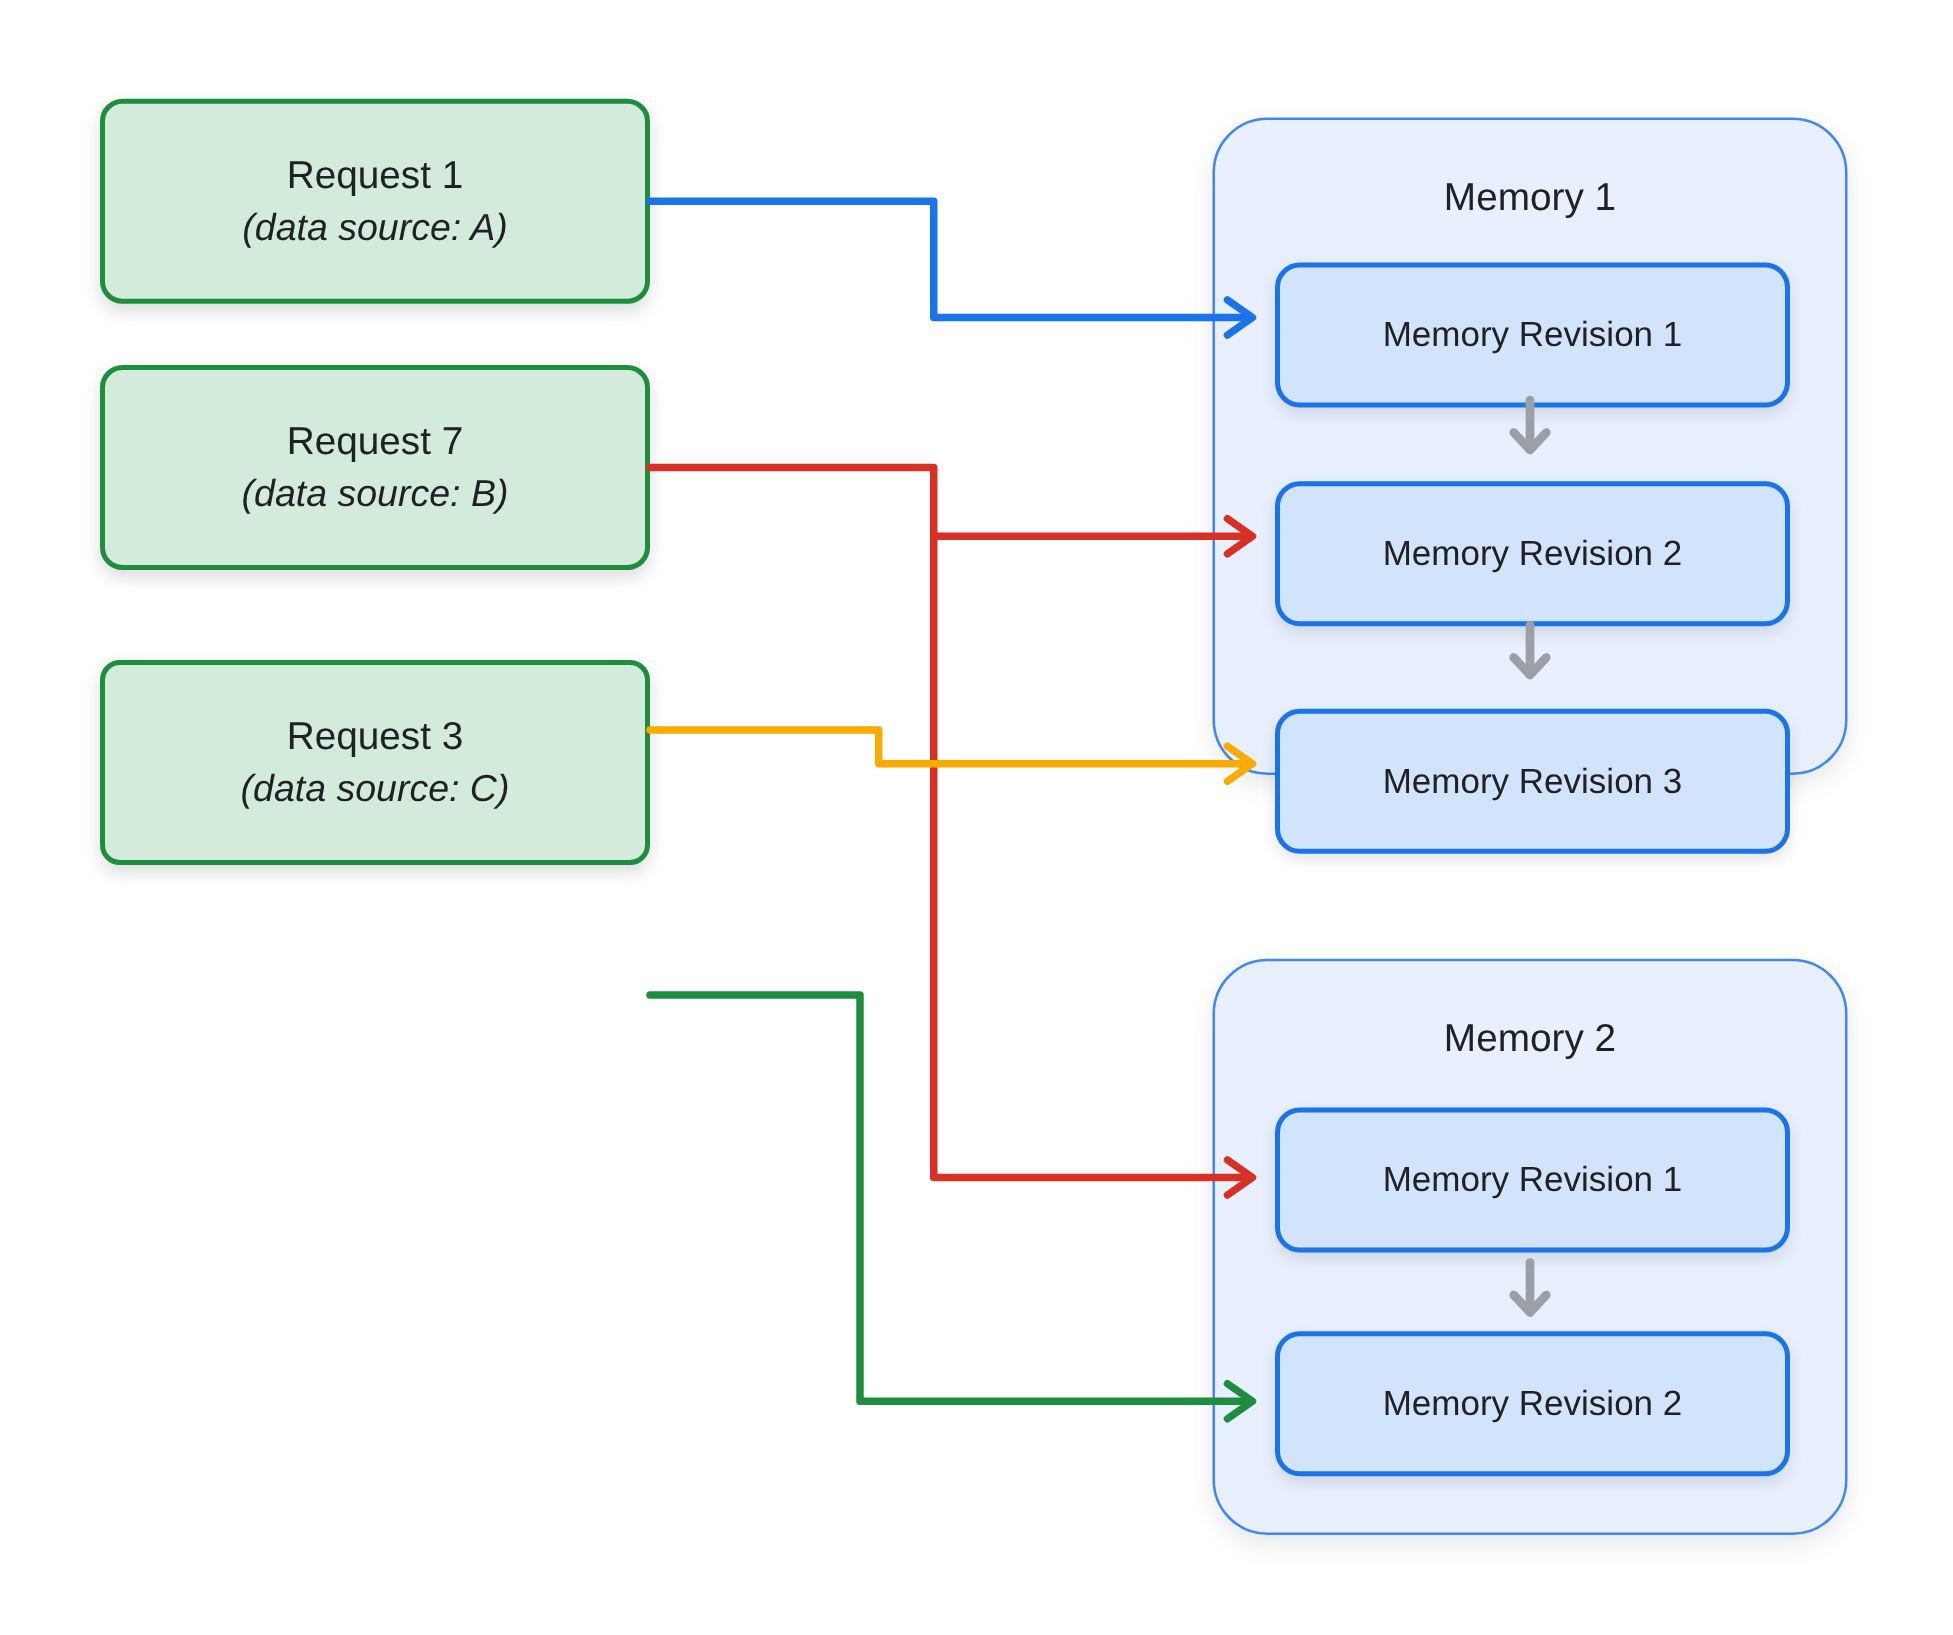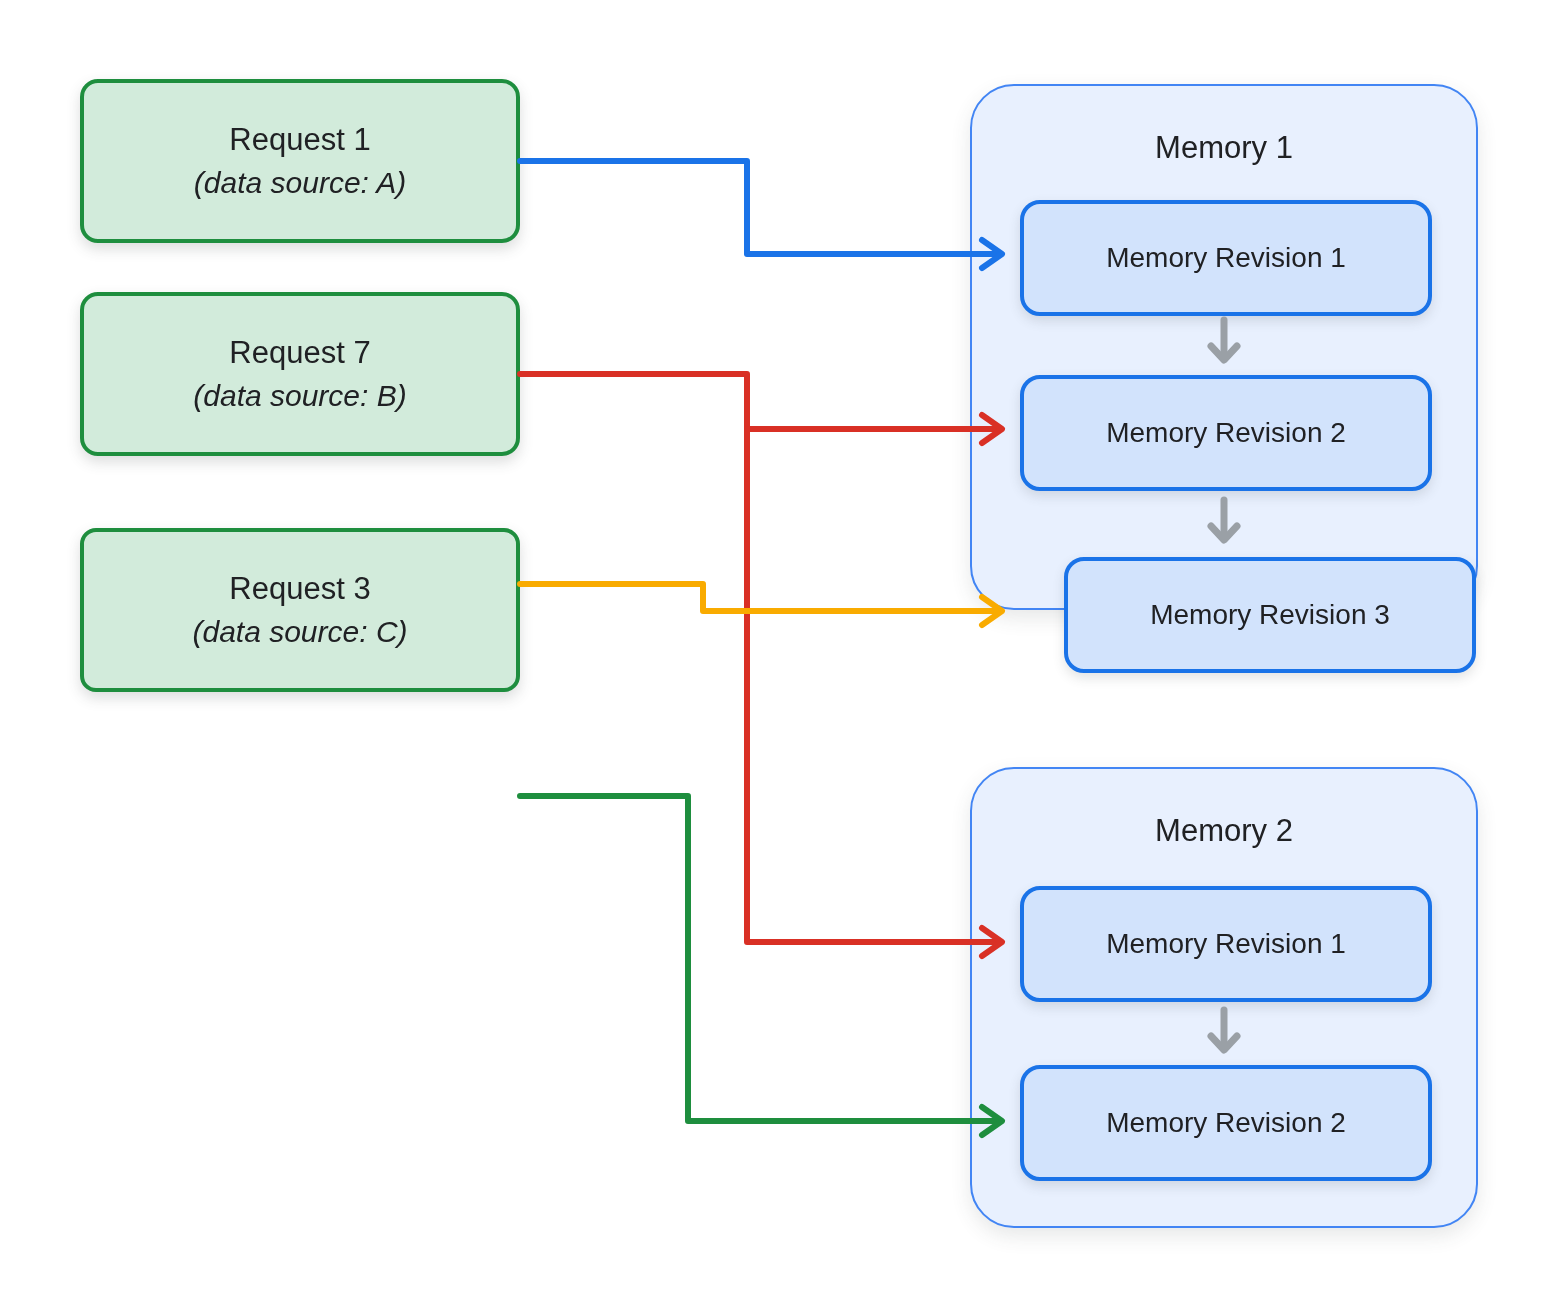--- a/index.html
+++ b/index.html
@@ -54,21 +54,21 @@
   .memory {
     position: absolute;
     left: 970px;
     width: 508px;
     box-sizing: border-box;
     background: var(--memory_fill, #e8f0fe);
     border: 2px solid var(--memory_border, #4285f4);
     border-radius: 44px;
     box-shadow: 0 8px 20px rgba(60, 64, 67, 0.12);
   }
-  #mem-0 { top: 84px;  height: 526px; }
+  #mem-0 { top: 94px;  height: 526px; }
   #mem-1 { top: 767px; height: 461px; }
 
   .memory-title {
     position: absolute;
     top: 40px;
     left: 0;
     width: 100%;
     text-align: center;
     font-size: 31px;
     font-weight: 500;
@@ -86,21 +86,21 @@
     border-radius: 20px;
     box-shadow: 0 5px 12px rgba(60, 64, 67, 0.15);
     display: flex;
     align-items: center;
     justify-content: center;
     font-size: 28px;
     font-weight: 500;
   }
   #mem-0 .revision.r0 { top: 114px; }
   #mem-0 .revision.r1 { top: 289px; }
-  #mem-0 .revision.r2 { top: 471px; margin-left: 44px; }
+  #mem-0 .revision.r2 { top: 471px; }
   #mem-1 .revision.r0 { top: 117px; }
   #mem-1 .revision.r1 { top: 296px; }
 
   
   #connector-layer {
     position: absolute;
     top: 0;
     left: 0;
     width: 1562px;
     height: 1308px;

